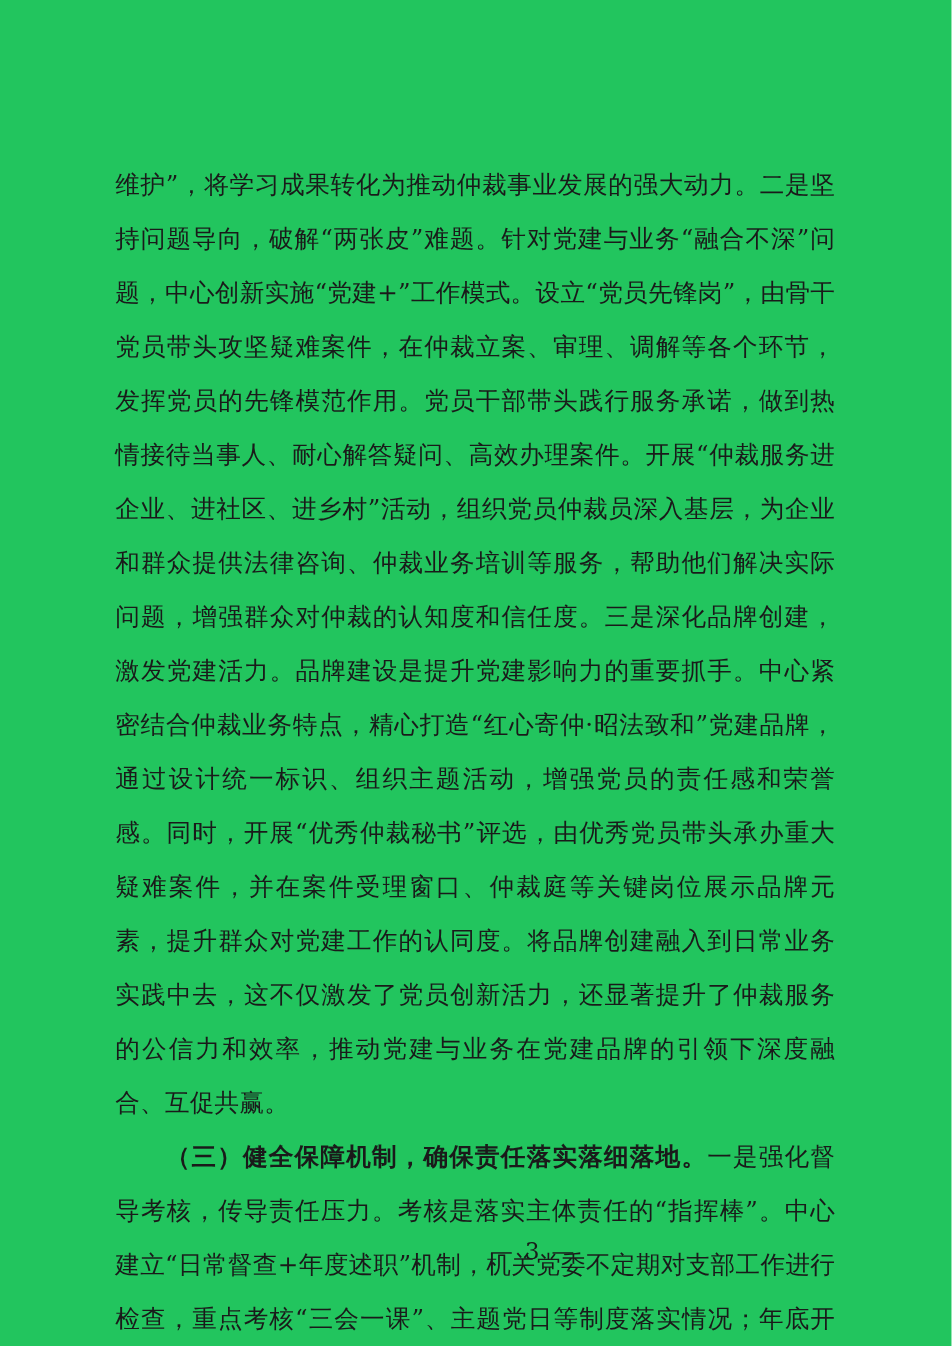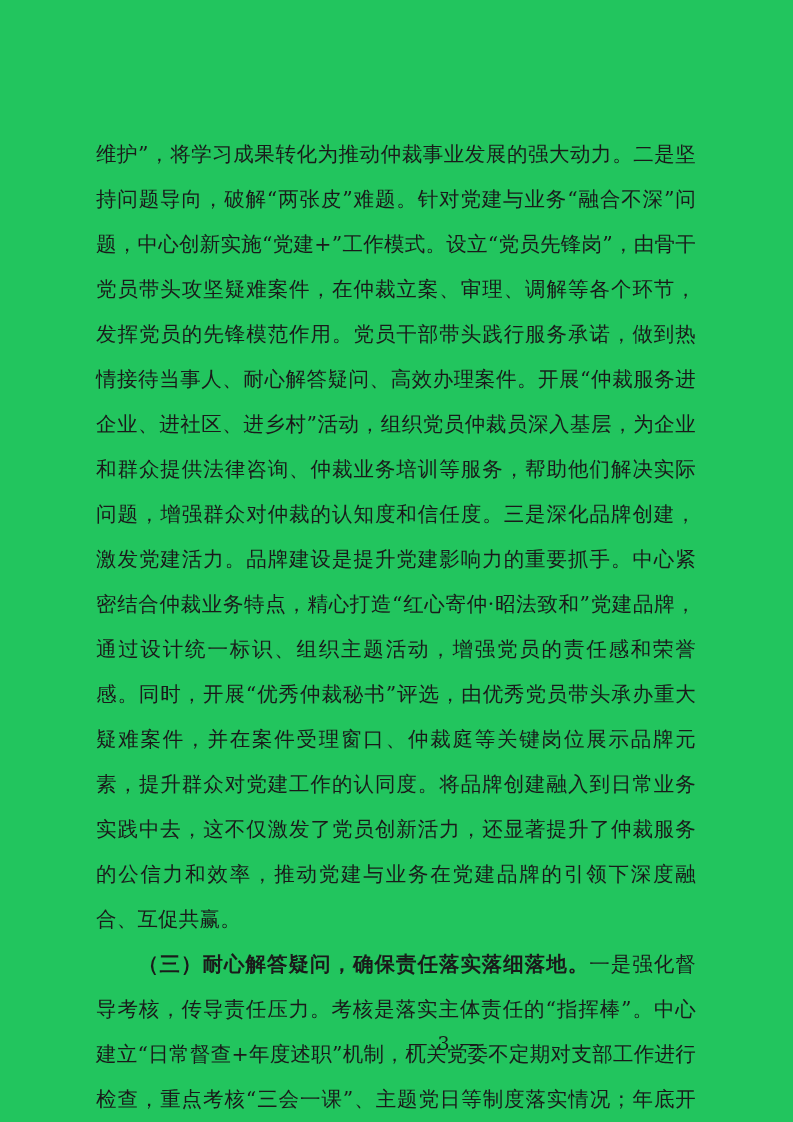--- a/index.html
+++ b/index.html
@@ -58,19 +58,19 @@
 </style>
 </head>
 <body>
 
 <div class="page">
 
   <div class="body-area">
 
     <p class="para">维护”，将学习成果转化为推动仲裁事业发展的强大动力。二是坚持问题导向，破解“两张皮”难题。针对党建与业务“融合不深”问题，中心创新实施“党建+”工作模式。设立“党员先锋岗”，由骨干党员带头攻坚疑难案件，在仲裁立案、审理、调解等各个环节，发挥党员的先锋模范作用。党员干部带头践行服务承诺，做到热情接待当事人、耐心解答疑问、高效办理案件。开展“仲裁服务进企业、进社区、进乡村”活动，组织党员仲裁员深入基层，为企业和群众提供法律咨询、仲裁业务培训等服务，帮助他们解决实际问题，增强群众对仲裁的认知度和信任度。三是深化品牌创建，激发党建活力。品牌建设是提升党建影响力的重要抓手。中心紧密结合仲裁业务特点，精心打造“红心寄仲·昭法致和”党建品牌，通过设计统一标识、组织主题活动，增强党员的责任感和荣誉感。同时，开展“优秀仲裁秘书”评选，由优秀党员带头承办重大疑难案件，并在案件受理窗口、仲裁庭等关键岗位展示品牌元素，提升群众对党建工作的认同度。将品牌创建融入到日常业务实践中去，这不仅激发了党员创新活力，还显著提升了仲裁服务的公信力和效率，推动党建与业务在党建品牌的引领下深度融合、互促共赢。</p>
 
-    <p class="para indent"><span class="bold-run">（三）耐心解答疑问，确保责任落实落细落地。</span><span>一是强化督导考核，传导责任压力。考核是落实主体责任的“指挥棒”。中心建立“日常督查+年度述职”机制，机关党委不定期对支部工作进行检查，重点考核“三会一课”、主题党日等制度落实情况；年底开展党支部书记抓党建述职评议，将考核结果与评先评优、干部任用挂钩。二是加强作风建设，涵养清风正气。作风建设是党建工作的永恒主题，关乎党的形象和事业兴衰。中心党组坚持</span></p>
+    <p class="para indent"><span class="bold-run">（三）健全保障机制，确保责任落实落细落地。</span><span>一是强化督导考核，传导责任压力。考核是落实主体责任的“指挥棒”。中心建立“日常督查+年度述职”机制，机关党委不定期对支部工作进行检查，重点考核“三会一课”、主题党日等制度落实情况；年底开展党支部书记抓党建述职评议，将考核结果与评先评优、干部任用挂钩。二是加强作风建设，涵养清风正气。作风建设是党建工作的永恒主题，关乎党的形象和事业兴衰。中心党组坚持</span></p>
 
   </div>
 
   <div class="page-number"><span class="pn-inner">— 3 —</span></div>
 
 </div>
 
 </body></html>

